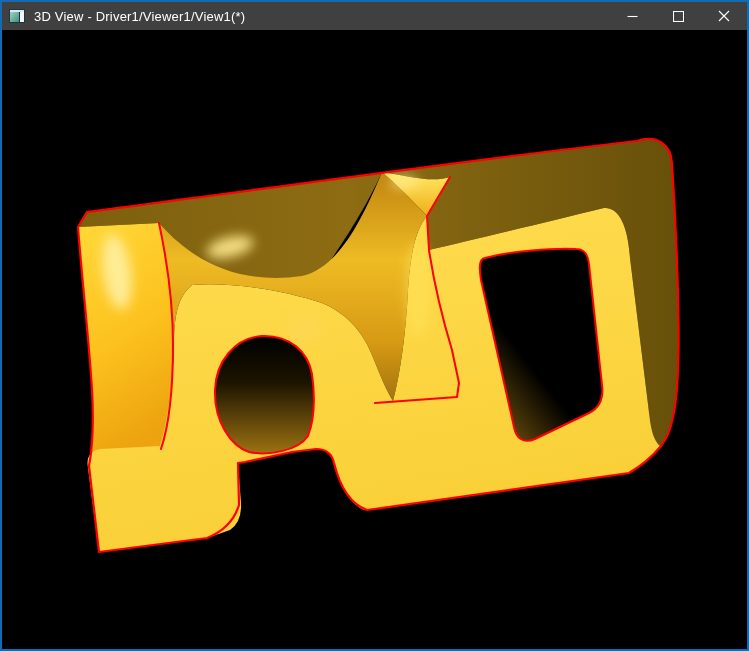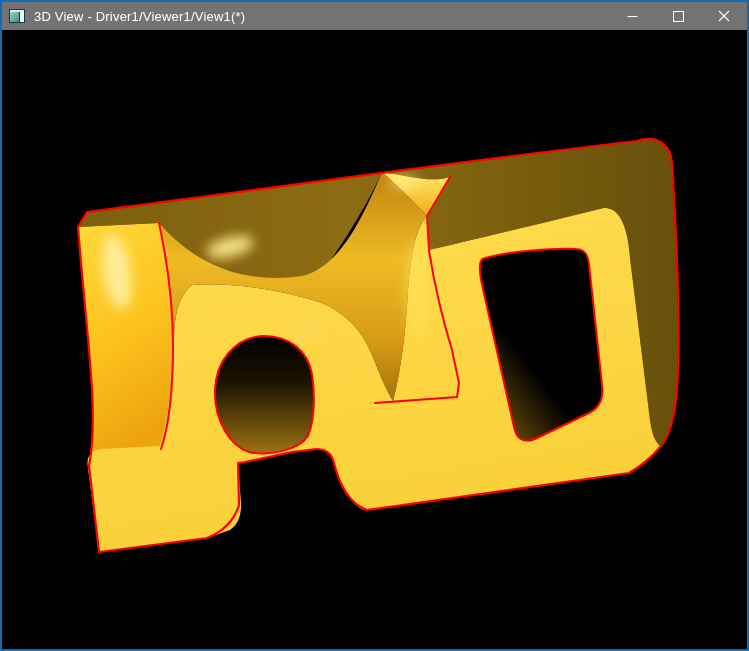--- a/index.html
+++ b/index.html
@@ -2,21 +2,21 @@
 <html><head>
 <meta charset="utf-8">
 <style>
   html,body{margin:0;padding:0;background:#333;font-family:"Liberation Sans",sans-serif;}
   .window{
     width:749px;height:651px;box-sizing:border-box;
     border:2px solid #0f6cb5;background:#000;
     display:flex;flex-direction:column;overflow:hidden;
   }
   .titlebar{
-    height:28px;flex:0 0 28px;background:#737373;color:#fff;
+    height:28px;flex:0 0 28px;background:#404040;color:#fff;
     display:flex;align-items:center;user-select:none;text-align:center;
   }
   .titlebar .app-icon{width:16px;height:14px;margin:0 9px 0 7px;flex:0 0 auto;}
   .titlebar .title-text{font-size:13px;color:#fff;white-space:nowrap;letter-spacing:.2px;}
   .win-controls{margin-left:auto;display:flex;height:100%;}
   .win-btn{width:46px;height:100%;display:flex;align-items:center;justify-content:center;cursor:default;}
   .viewport{flex:1 1 auto;position:relative;background:#000;}
   .viewport svg{display:block;}
 </style>
 </head>

